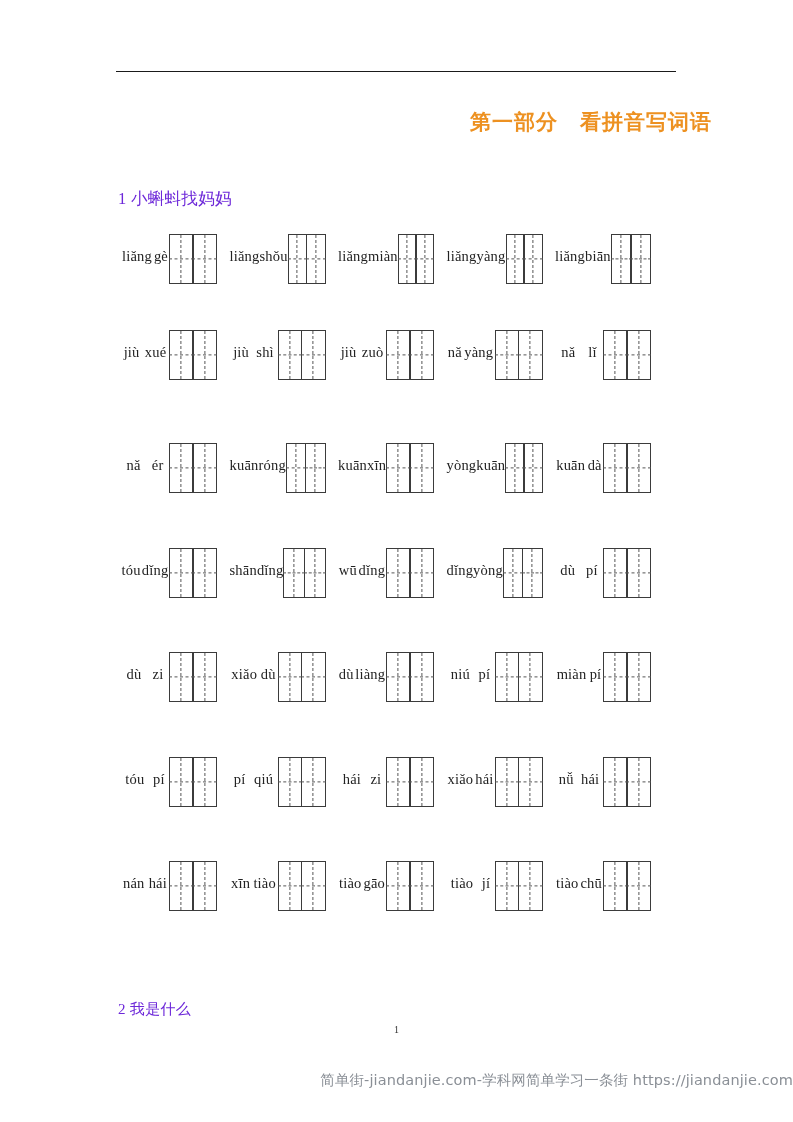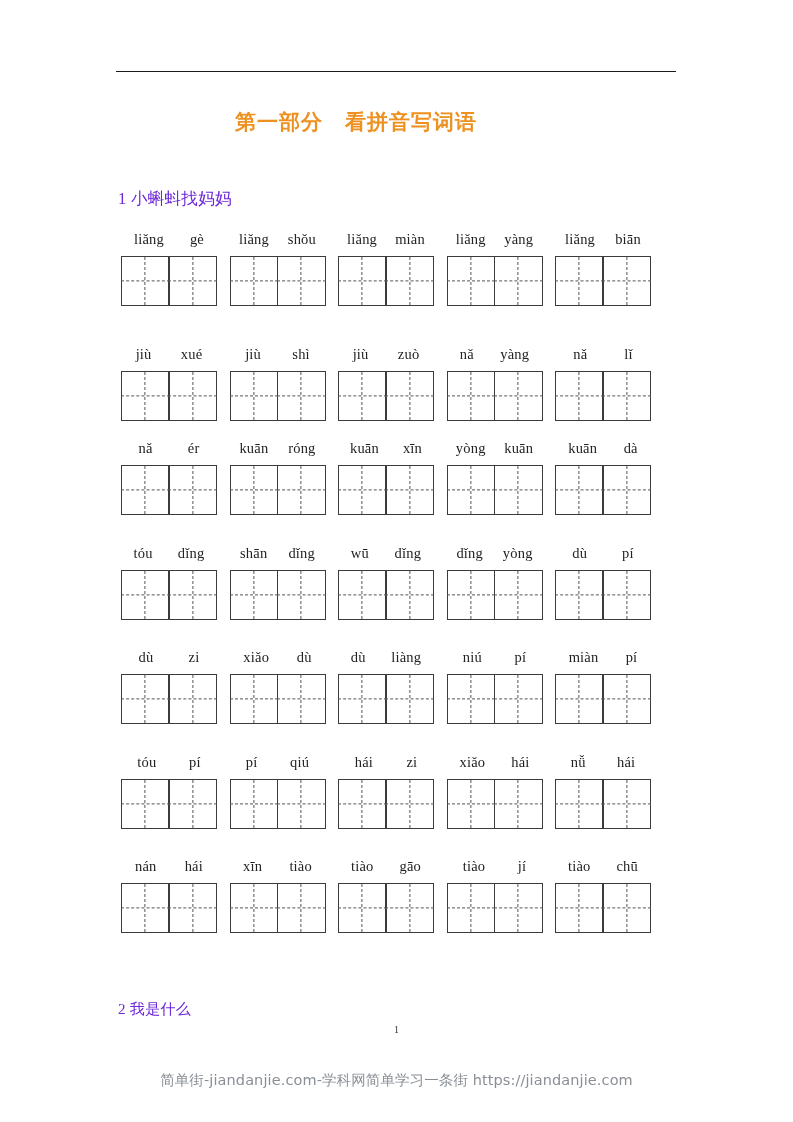--- a/index.html
+++ b/index.html
@@ -30,21 +30,21 @@
     height: 0;
     border-top: 1.6px solid #1a1a1a;
   }
 
   
   .doc-title {
     position: absolute;
     left: 0;
     top: 108px;
     width: 712px;
-    text-align: center;
+    text-align: right;
     font-family: "DejaVu Sans", "Liberation Sans", sans-serif;
     font-size: 21px;
     font-weight: bold;
     letter-spacing: 1px;
     color: #ED9121;
     white-space: pre;
   }
 
   
   .section-head {
@@ -71,21 +71,20 @@
     width: 530px;
     height: 105px;
     display: flex;
     justify-content: space-between;
     align-items: flex-start;
   }
 
   .word-cell {
     width: 96px;
     display: flex;
-    flex-direction: column;
     align-items: center;
   }
 
   .pinyin {
     height: 22px;
     line-height: 22px;
     font-size: 14.5px;
     font-family: "Liberation Serif", "DejaVu Serif", serif;
     color: #222222;
     display: flex;
@@ -151,21 +150,21 @@
     font-size: 10px;
     color: #333333;
   }
 
   
   .footer {
     position: absolute;
     left: 0;
     top: 1071px;
     width: 793px;
-    text-align: center;
+    text-align: right;
     font-family: "DejaVu Sans", "Liberation Sans", sans-serif;
     font-size: 14.5px;
     color: #8a8f96;
     white-space: pre;
     letter-spacing: 0.1px;
   }
 </style>
 </head>
 <body>
 
@@ -223,21 +222,21 @@
           <div class="pinyin">
             <span>liǎng</span>
             <span>biān</span>
           </div>
           <div class="grid">
             <div class="gcell"></div>
             <div class="gcell"></div>
           </div>
         </div>
       </div>
-      <div class="ex-row" style="top: 343px;">
+      <div class="ex-row" style="top: 324px;">
         <div class="word-cell">
           <div class="pinyin">
             <span>jiù</span>
             <span>xué</span>
           </div>
           <div class="grid">
             <div class="gcell"></div>
             <div class="gcell"></div>
           </div>
         </div>

